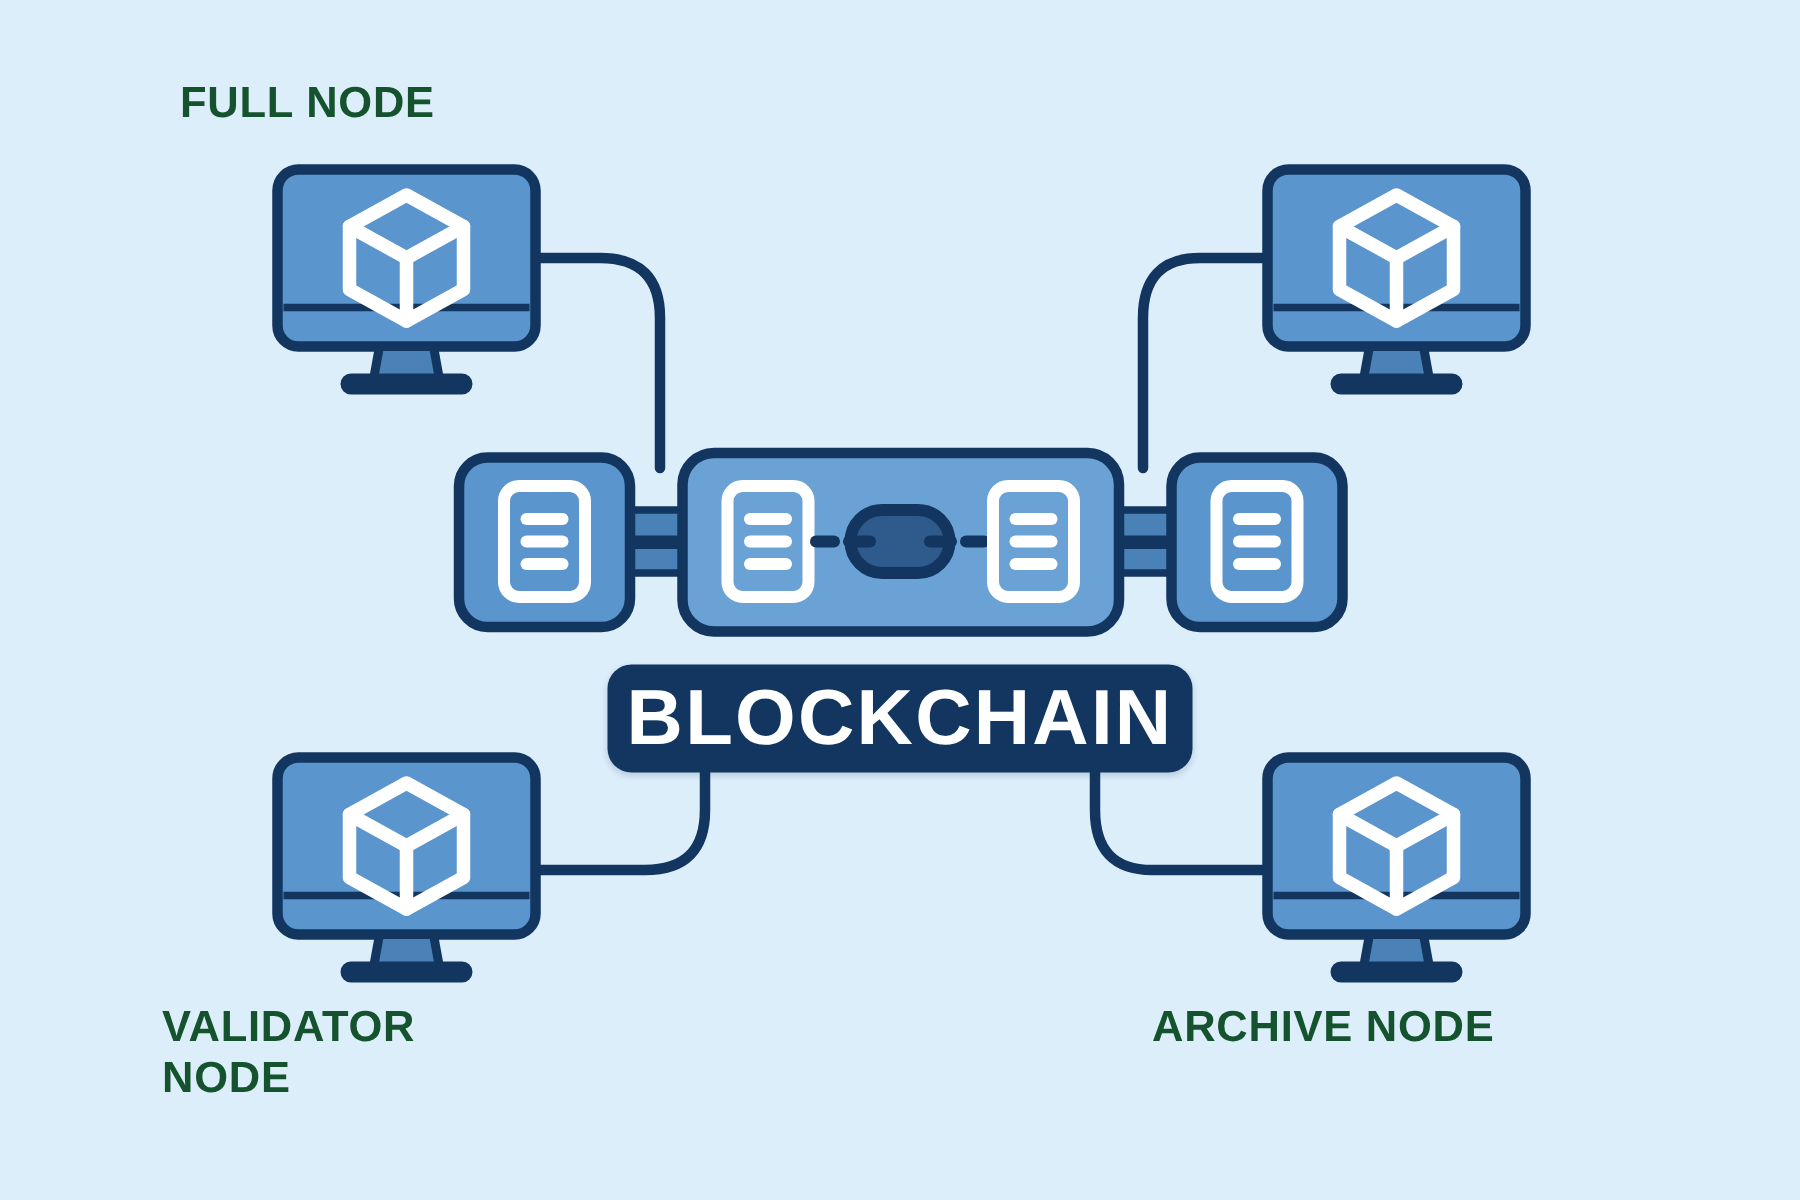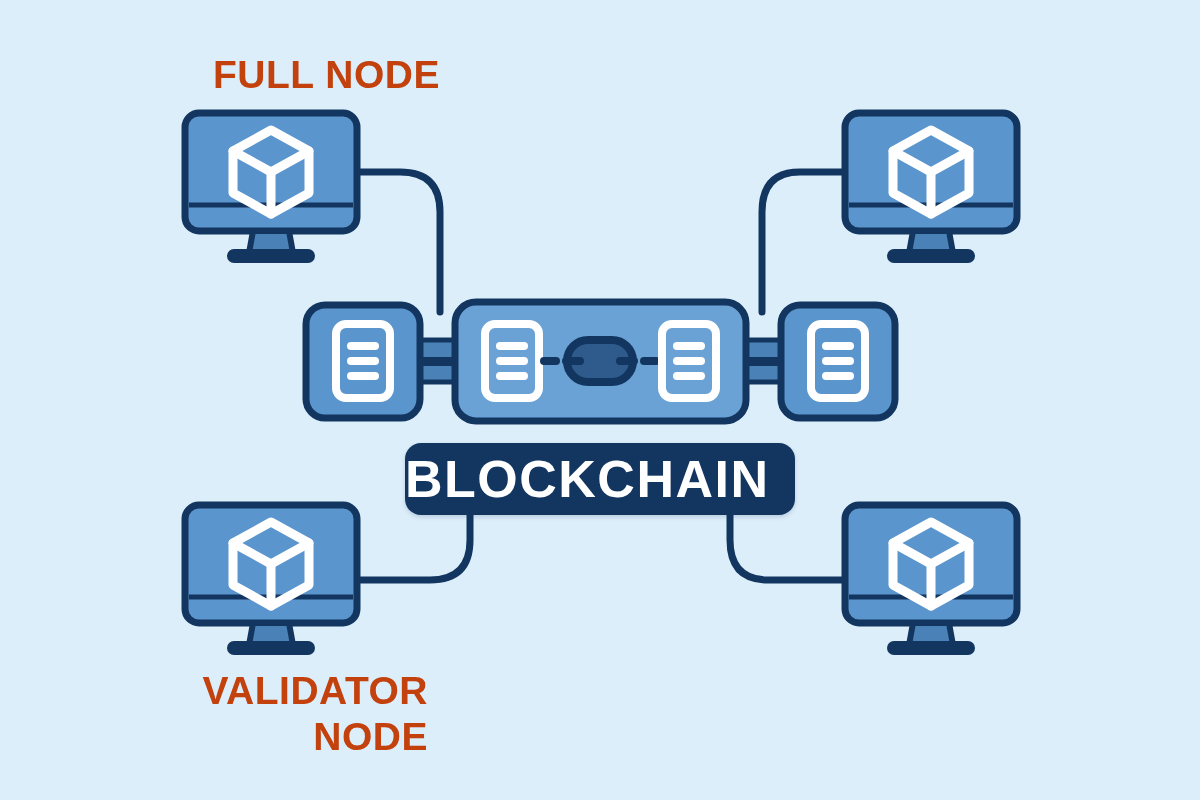--- a/index.html
+++ b/index.html
@@ -23,28 +23,28 @@
   #diagram-svg {
     position: absolute;
     left: 0;
     top: 0;
     width: 1200px;
     height: 800px;
     display: block;
   }
   .node-label {
     position: absolute;
-    color: #c2410c;
+    color: #14532d;
     font-family: "Liberation Sans", sans-serif;
     font-weight: bold;
-    font-size: 39px;
+    font-size: 29px;
     letter-spacing: 0.5px;
     line-height: 1.18;
     white-space: pre-line;
-    text-align: right;
+    text-align: left;
     user-select: none;
   }
   #label-full-node {
     left: 120px;
     top: 52px;
     width: 320px;
   }
   #label-light-node {
     left: 768px;
     top: 52px;
@@ -63,21 +63,21 @@
   #blockchain-badge {
     position: absolute;
     left: 405px;
     top: 443px;
     width: 390px;
     height: 72px;
     background: #12365f;
     border-radius: 16px;
     display: flex;
     align-items: center;
-    justify-content: flex-start;
+    justify-content: center;
     box-shadow: 0 2px 4px rgba(18,54,95,0.18);
   }
   #blockchain-badge-text {
     color: #ffffff;
     font-family: "Liberation Sans", sans-serif;
     font-weight: bold;
     font-size: 52px;
     letter-spacing: 1.5px;
     user-select: none;
   }
@@ -203,18 +203,19 @@
       </g>
     </g>
   </svg>
 
   <div class="node-label" id="label-full-node">FULL NODE</div>
 
 
   <div class="node-label" id="label-validator-node">VALIDATOR
 NODE</div>
 
+  <div class="node-label" id="label-archive-node">ARCHIVE NODE</div>
 
   <div id="blockchain-badge">
     <span id="blockchain-badge-text">BLOCKCHAIN</span>
   </div>
 
 </div>
 
 </body></html>

